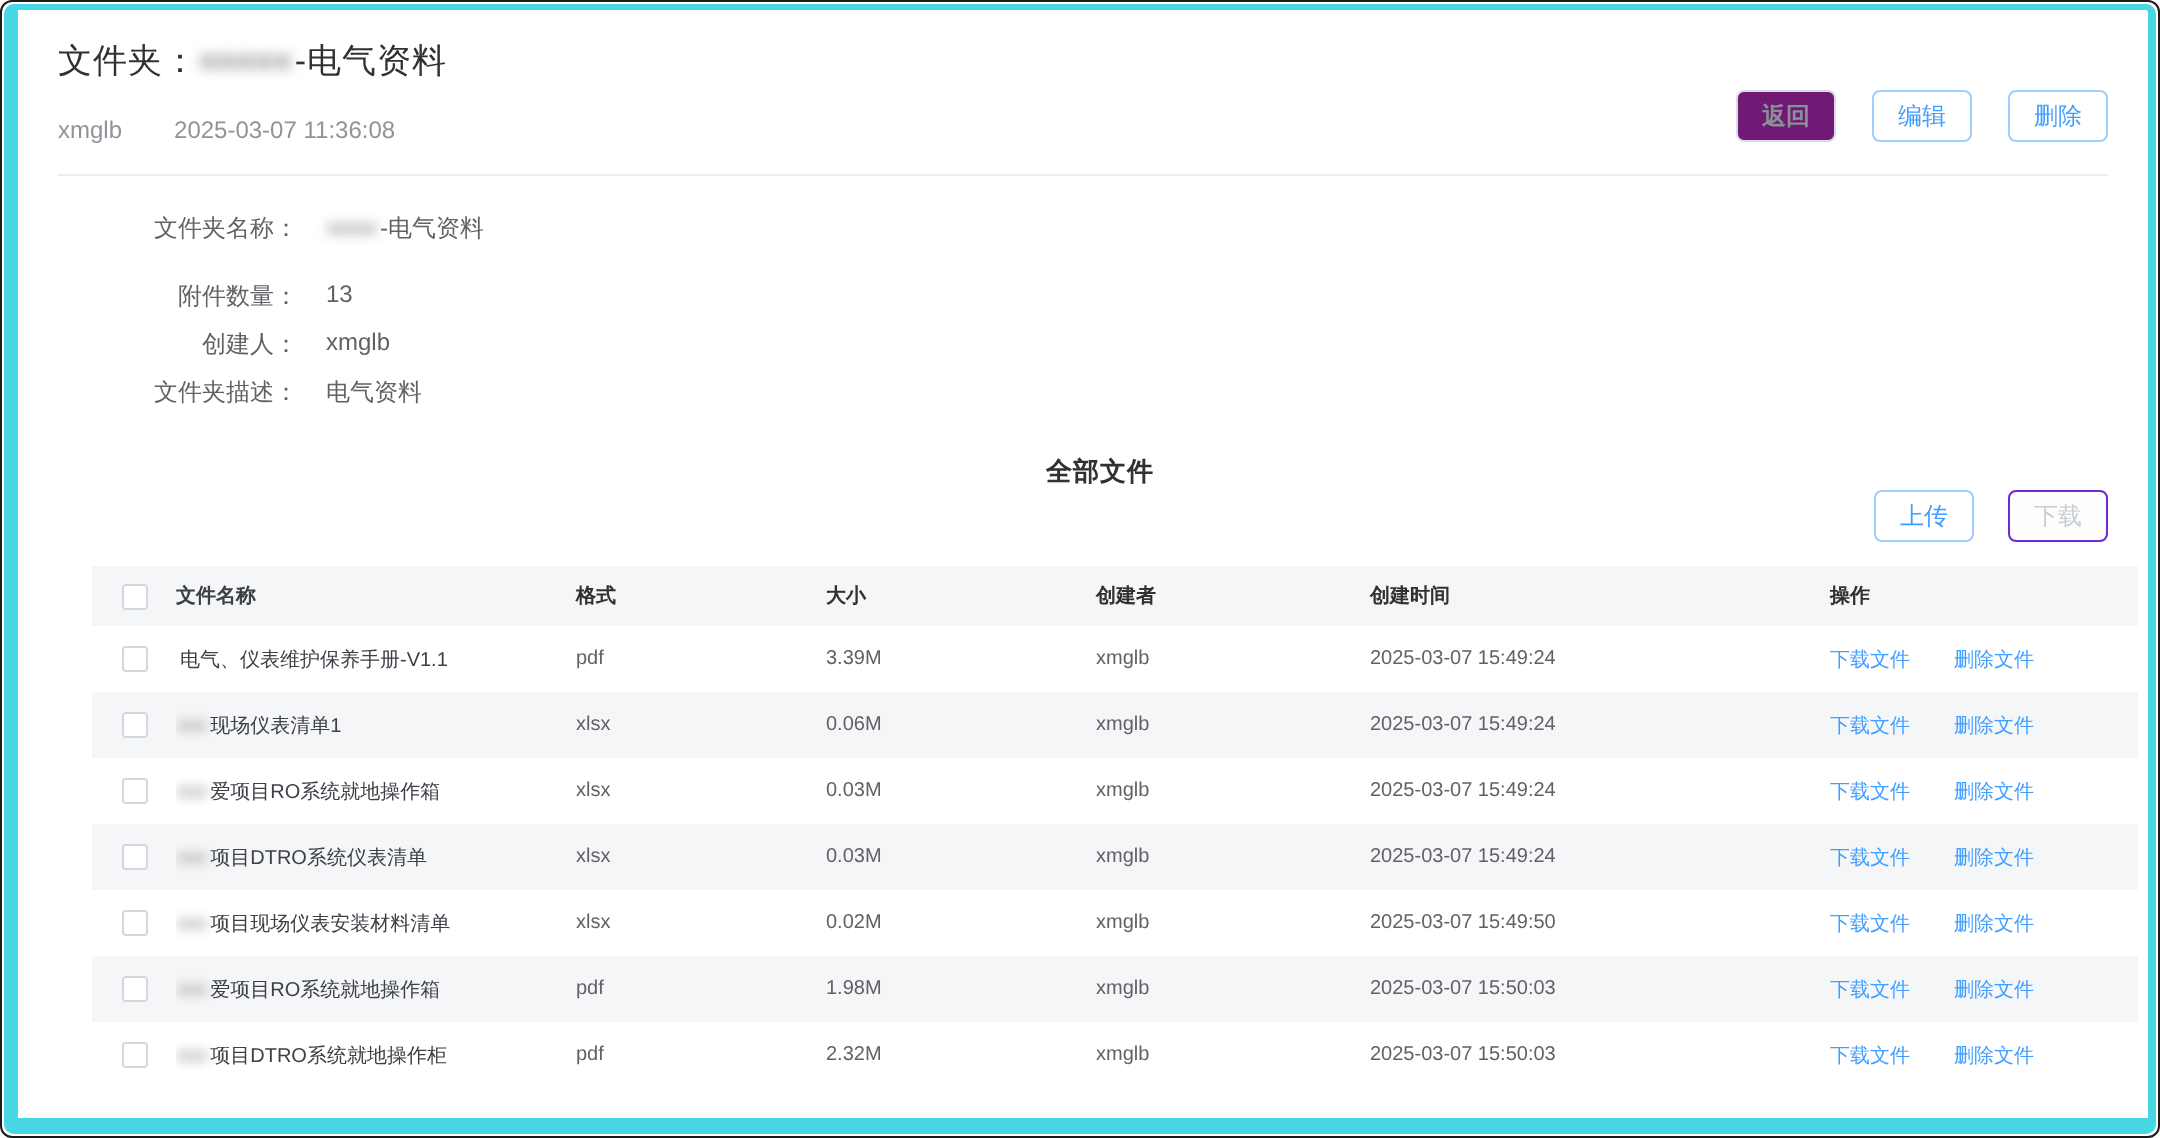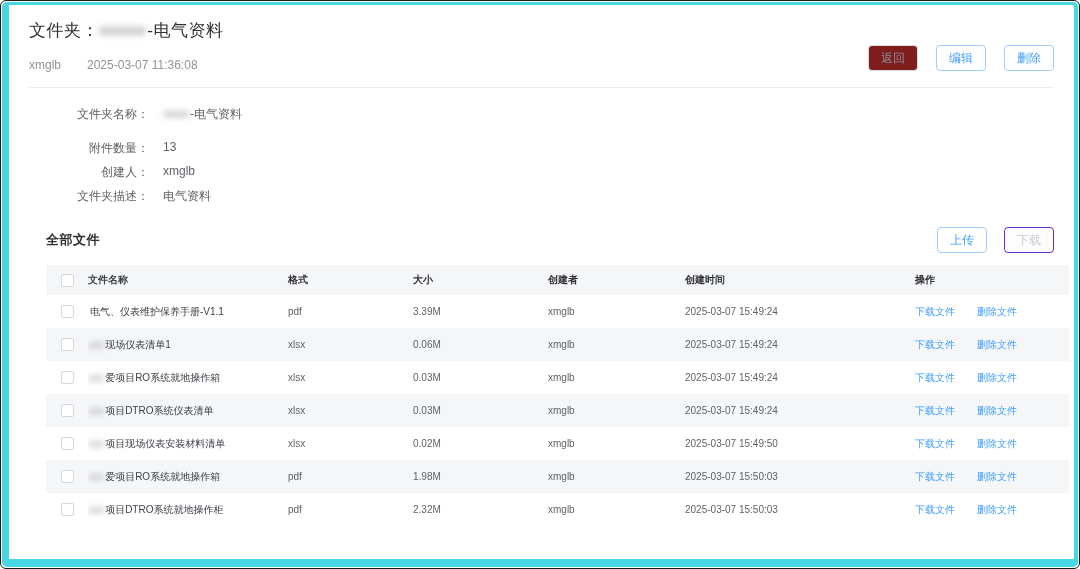--- a/index.html
+++ b/index.html
@@ -10,37 +10,37 @@
   .cyan-frame { position:absolute; inset:1px; border-style:solid; border-color:#46d7e2;
     border-width:3px 4px 8px 7px; border-radius:5px; overflow:hidden; background:#fff; }
   .content { position:relative; width:100%; height:100%; padding:14px 20px 0 20px; }
 
   
   .page-title { font-size:17px; font-weight:normal; color:#303133; letter-spacing:.5px; }
   .meta-row { margin-top:16px; font-size:12px; color:#909399; display:flex; gap:26px; }
   .header-buttons { position:absolute; top:40px; right:20px; display:flex; gap:18px; }
   .btn { font-size:12px; line-height:1; padding:6px 12px; border-radius:4px; cursor:pointer;
     background:#fff; font-family:inherit; }
-  .btn-default { border:1px solid #d9dce2; color:#8a8f99; background:#7f1d1d; }
+  .btn-default { border:1px solid #d9dce2; color:#8a8f99; background:#701a75;font-weight:bold; }
   .btn-primary-outline { border:1px solid #9fcdfc; color:#409eff; }
   .btn-disabled { border:1px solid #6d28d9; color:#c8ccd4; background:#fdfdfd; cursor:default; }
   .divider { margin-top:15px; height:1px; background:#ebedf0; }
 
   
   .details { padding:18px 0 0 0; }
   .detail-row { display:flex; font-size:12px; color:#606266; margin-bottom:7px; }
   .detail-row.first { margin-bottom:17px; }
   .detail-label { width:120px; text-align:right; color:#606266; }
   .detail-value { margin-left:14px; color:#606266; }
 
   
   .redact { color:#a9a9a9; filter:blur(3px); opacity:.65; letter-spacing:-1px; margin-right:2px; }
 
   
-  .files-header { margin-top:22px; padding-left:17px; display:flex; align-items:center; }
+  .files-header { margin-top:22px; padding-left:17px; display:flex; align-items:center;flex-direction:column; }
   .files-title { font-size:13px; color:#303133; font-weight:bold; letter-spacing:.5px; }
   .files-buttons { margin-left:auto; display:flex; gap:17px; }
 
   
   .table-wrap { margin-top:12px; margin-left:17px; }
   table { width:1023px; border-collapse:collapse; table-layout:fixed; font-size:10px; }
   thead th { height:30px; background:#f5f6f8; color:#303133; font-weight:bold;
     text-align:left; vertical-align:middle; }
   tbody td { height:33px; vertical-align:middle; color:#606266; white-space:nowrap;
     overflow:hidden; }

